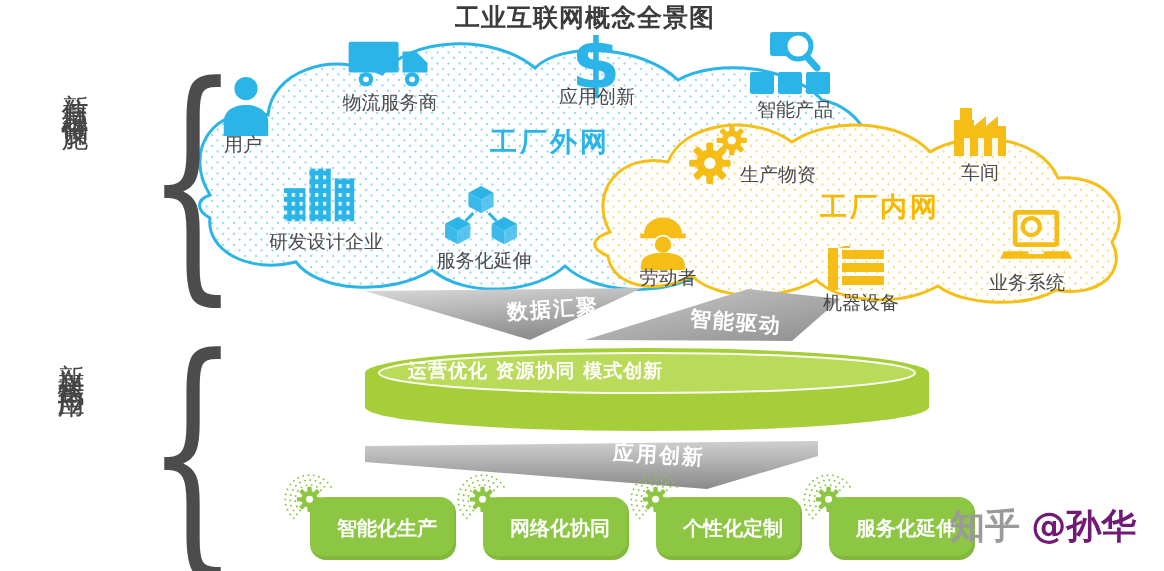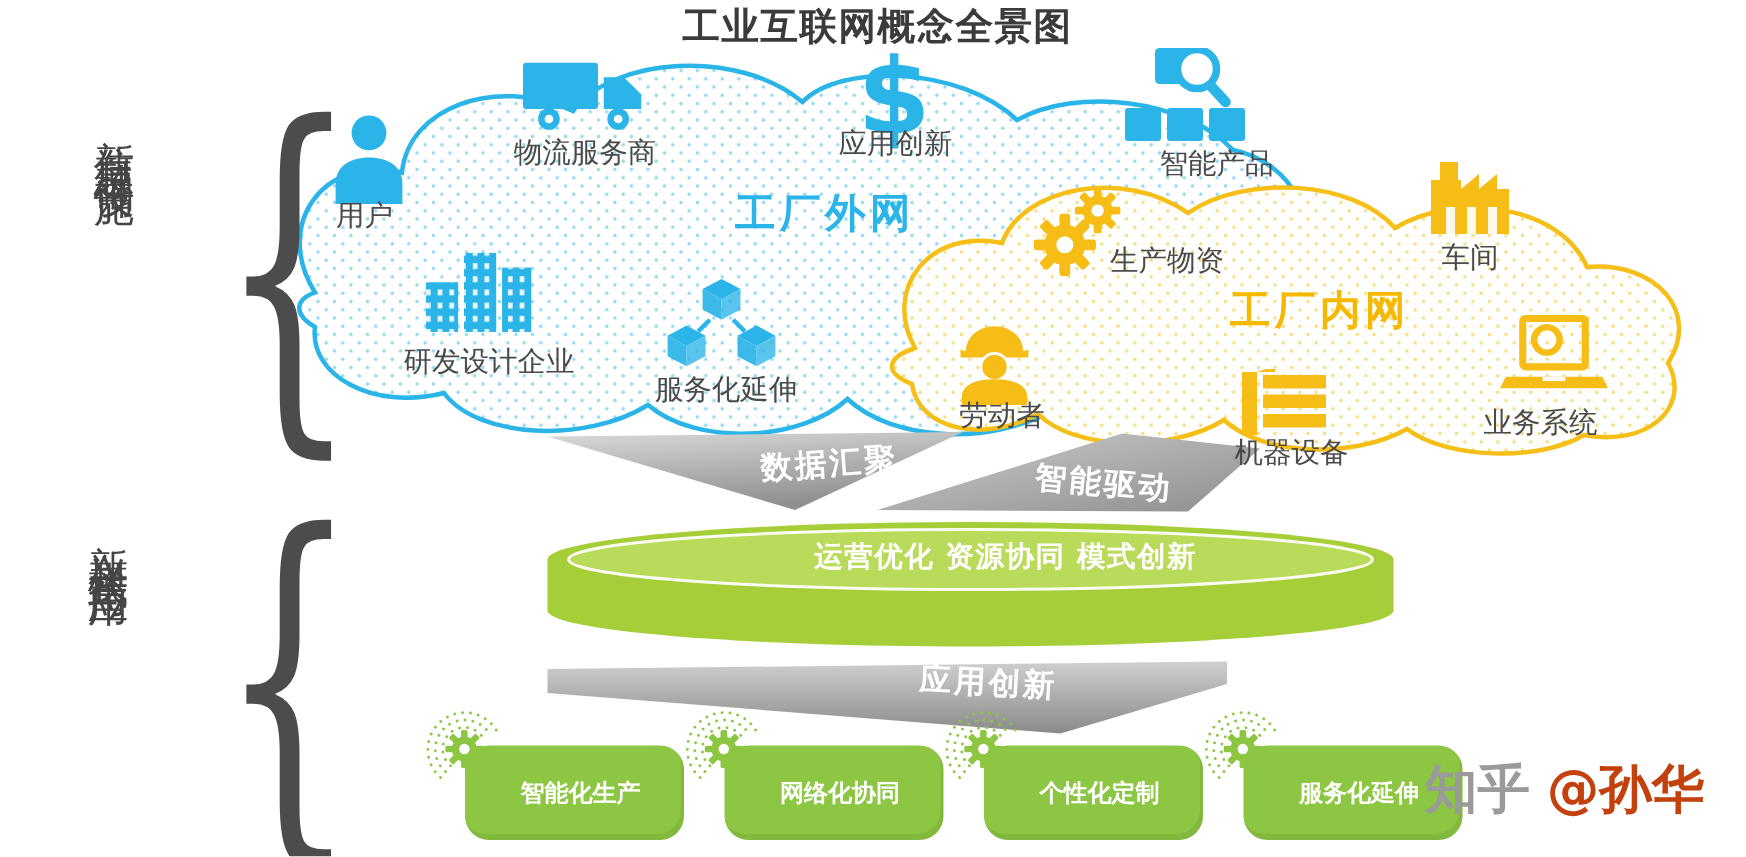--- a/index.html
+++ b/index.html
@@ -15,31 +15,31 @@
           color:#454545;font-size:27px;letter-spacing:5px;line-height:1;}
   .brace{position:absolute;left:146px;width:46px;color:#4c4c4c;
          font-family:"DejaVu Serif","Liberation Serif",serif;font-size:252px;font-weight:400;
          transform:scaleX(0.58);transform-origin:left center;line-height:235px;}
   .brace::before{content:"{";}
   .icon{position:absolute;}
   .icon svg{display:block;width:100%;height:100%;}
   .c-blue{color:#2ab4e8;}
   .c-yellow{color:#f6bd17;}
   .c-green{color:#8cc642;}
-  .plat-tag{position:absolute;left:408px;top:358px;width:390px;text-align:right;
+  .plat-tag{position:absolute;left:408px;top:358px;width:390px;text-align:left;
             color:#fff;font-weight:bold;font-size:19px;letter-spacing:1px;white-space:nowrap;}
   .plat-name{position:absolute;left:523px;top:388px;width:200px;text-align:center;
              color:#fff;font-weight:bold;font-size:27px;letter-spacing:3px;}
   .app-box{position:absolute;top:497px;width:146px;height:63px;background:#8cc642;border-radius:16px;
            box-shadow:inset -2px -4px 0 rgba(0,0,0,0.07);
-           color:#fff;font-weight:bold;font-size:16px;line-height:63px;text-align:center;
+           color:#fff;font-weight:bold;font-size:20px;line-height:63px;text-align:center;
            padding-left:8px;box-sizing:border-box;white-space:nowrap;}
   .watermark{position:absolute;left:950px;top:503px;font-size:35px;white-space:nowrap;z-index:20;}
   .watermark .wm-brand{color:#9a9a9a;font-weight:bold;}
-  .watermark .wm-author{color:#c2410c;font-weight:bold;}
+  .watermark .wm-author{color:#701a75;font-weight:bold;}
 </style>
 </head>
 <body>
 
 <div class="stage">
 
   <svg class="abs" width="1164" height="571" viewBox="0 0 1164 571" style="left:0;top:0;">
     <defs>
       <pattern id="dotB" width="11" height="11" patternUnits="userSpaceOnUse">
         <circle cx="3" cy="3" r="1.15" fill="#2ab4e8" opacity="0.5"></circle>
@@ -162,21 +162,21 @@
   <div class="icon c-blue" style="left:748px;top:32px;width:88px;height:66px;">
     <svg viewBox="0 0 88 66" fill="currentColor">
       <rect x="22" y="0" width="26" height="24" rx="3"></rect>
       <circle cx="50" cy="14" r="13" fill="#fff" stroke="currentColor" stroke-width="5"></circle>
       <line x1="59" y1="25" x2="69" y2="36" stroke="currentColor" stroke-width="7" stroke-linecap="round"></line>
       <rect x="2" y="40" width="24" height="22" rx="2"></rect>
       <rect x="30" y="40" width="24" height="22" rx="2"></rect>
       <rect x="58" y="40" width="24" height="22" rx="2"></rect>
     </svg>
   </div>
-  <div class="lbl" style="left:756px;top:99px;width:110px;">智能产品</div>
+  <div class="lbl" style="left:740px;top:99px;width:110px;">智能产品</div>
 
   <div class="cloud-title c-blue" style="left:470px;top:124px;width:160px;">工厂外网</div>
 
   <div class="icon c-blue" style="left:282px;top:164px;width:82px;height:58px;">
     <svg viewBox="0 0 84 58">
       <g fill="currentColor">
         <rect x="2" y="24" width="22" height="34"></rect>
         <rect x="28" y="4" width="22" height="54"></rect>
         <rect x="54" y="14" width="20" height="44"></rect>
       </g>

